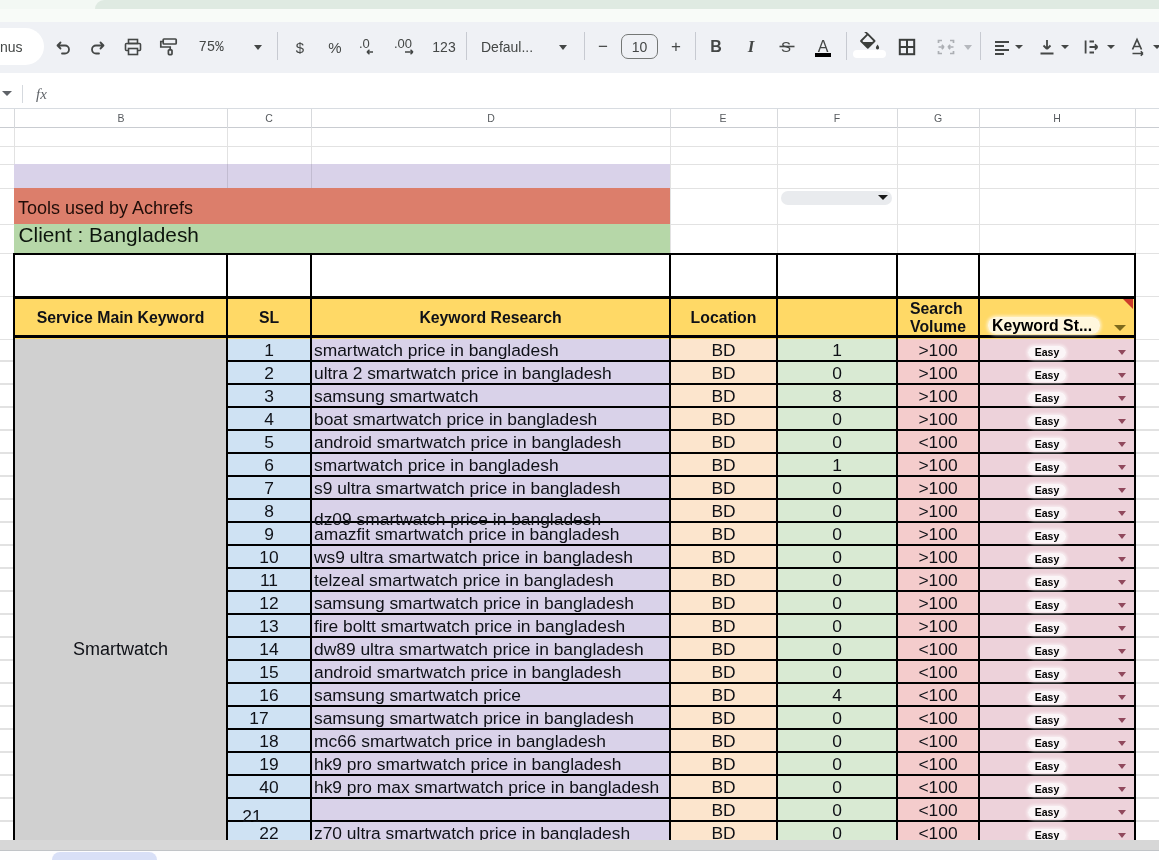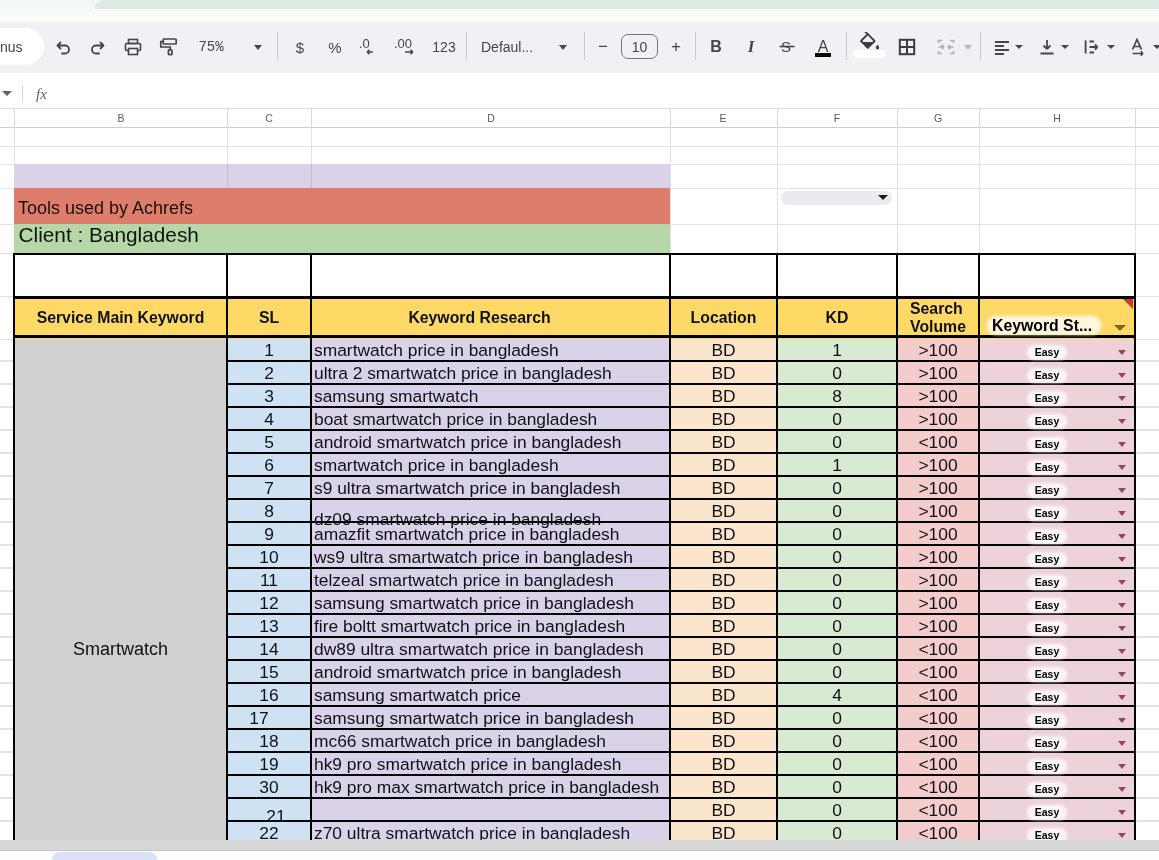--- a/index.html
+++ b/index.html
@@ -216,23 +216,22 @@
 <div class="bv" style="left:12.5px;"></div>
 <div class="bv" style="left:225.5px;"></div>
 <div class="bv" style="left:309.5px;"></div>
 <div class="bv" style="left:668.5px;"></div>
 <div class="bv" style="left:775.5px;"></div>
 <div class="bv" style="left:895.5px;"></div>
 <div class="bv" style="left:977.5px;"></div>
 <div class="bv" style="left:1133.5px;"></div>
 <div class="ct" style="left:14px;top:299px;width:213px;height:37px;font-weight:bold;font-size:15.8px;">Service Main Keyword</div>
 <div class="ct" style="left:227px;top:299px;width:84px;height:37px;font-weight:bold;font-size:15.8px;">SL</div>
-<div class="ct" style="left:300px;top:299px;width:359px;height:37px;font-weight:bold;font-size:15.8px;">Keyword Research</div>
+<div class="ct" style="left:311px;top:299px;width:359px;height:37px;font-weight:bold;font-size:15.8px;">Keyword Research</div>
 <div class="ct" style="left:670px;top:299px;width:107px;height:37px;font-weight:bold;font-size:15.8px;">Location</div>
-<div class="ct" style="left:777px;top:299px;width:120px;height:37px;font-weight:bold;font-size:15.8px;">KD</div>
 <div class="ct" style="left:897px;top:299px;width:82px;height:37px;font-weight:bold;font-size:15.8px;line-height:17.5px;flex-direction:column;">Search<br>Volume</div>
 <div class="chip" style="left:988px;top:317px;width:112px;height:17px;"></div>
 <div class="abs" style="left:992px;top:317px;width:110px;height:17px;display:flex;align-items:center;font-weight:bold;font-size:15.8px;color:#000;">Keyword St...</div>
 <div class="abs" style="left:1114px;top:325px;width:0;height:0;border-left:6px solid transparent;border-right:6px solid transparent;border-top:6.5px solid #7d6a1c;"></div>
 <div class="ct" style="left:14px;top:641px;width:213px;height:17px;font-size:18px;font-size:18px;">Smartwatch</div>
 <div class="ct" style="left:227px;top:340.2px;width:84px;height:21px;">1</div>
 <div class="lt" style="left:314px;top:340.2px;width:353px;height:21px;">smartwatch price in bangladesh</div>
 <div class="ct" style="left:670px;top:340.2px;width:107px;height:21px;">BD</div>
 <div class="ct" style="left:777px;top:340.2px;width:120px;height:21px;">1</div>
 <div class="ct" style="left:897px;top:340.2px;width:82px;height:21px;">&gt;100</div>
@@ -376,29 +375,29 @@
 <div class="etx" style="left:1028px;top:736.4px;width:38px;height:13.5px;">Easy</div>
 <div class="etr" style="left:1118px;top:740.6px;"></div>
 <div class="ct" style="left:227px;top:754.2px;width:84px;height:21px;">19</div>
 <div class="lt" style="left:314px;top:754.2px;width:353px;height:21px;">hk9 pro smartwatch price in bangladesh</div>
 <div class="ct" style="left:670px;top:754.2px;width:107px;height:21px;">BD</div>
 <div class="ct" style="left:777px;top:754.2px;width:120px;height:21px;">0</div>
 <div class="ct" style="left:897px;top:754.2px;width:82px;height:21px;">&lt;100</div>
 <div class="chip" style="left:1028px;top:759.8px;width:38px;height:13px;border-radius:7px;"></div>
 <div class="etx" style="left:1028px;top:759.4px;width:38px;height:13.5px;">Easy</div>
 <div class="etr" style="left:1118px;top:763.6px;"></div>
-<div class="ct" style="left:227px;top:777.2px;width:84px;height:21px;">30</div>
+<div class="ct" style="left:227px;top:777.2px;width:84px;height:21px;">40</div>
 <div class="lt" style="left:314px;top:777.2px;width:353px;height:21px;">hk9 pro max smartwatch price in bangladesh</div>
 <div class="ct" style="left:670px;top:777.2px;width:107px;height:21px;">BD</div>
 <div class="ct" style="left:777px;top:777.2px;width:120px;height:21px;">0</div>
 <div class="ct" style="left:897px;top:777.2px;width:82px;height:21px;">&lt;100</div>
 <div class="chip" style="left:1028px;top:782.8px;width:38px;height:13px;border-radius:7px;"></div>
 <div class="etx" style="left:1028px;top:782.4px;width:38px;height:13.5px;">Easy</div>
 <div class="etr" style="left:1118px;top:786.6px;"></div>
-<div class="ct" style="left:234px;top:800.2px;width:84px;height:33px;">21</div>
+<div class="ct" style="left:210px;top:800.2px;width:84px;height:33px;">21</div>
 <div class="ct" style="left:670px;top:800.2px;width:107px;height:21px;">BD</div>
 <div class="ct" style="left:777px;top:800.2px;width:120px;height:21px;">0</div>
 <div class="ct" style="left:897px;top:800.2px;width:82px;height:21px;">&lt;100</div>
 <div class="chip" style="left:1028px;top:805.8px;width:38px;height:13px;border-radius:7px;"></div>
 <div class="etx" style="left:1028px;top:805.4px;width:38px;height:13.5px;">Easy</div>
 <div class="etr" style="left:1118px;top:809.6px;"></div>
 <div class="ct" style="left:227px;top:823.2px;width:84px;height:21px;">22</div>
 <div class="lt" style="left:314px;top:823.2px;width:353px;height:21px;">z70 ultra smartwatch price in bangladesh</div>
 <div class="ct" style="left:670px;top:823.2px;width:107px;height:21px;">BD</div>
 <div class="ct" style="left:777px;top:823.2px;width:120px;height:21px;">0</div>

